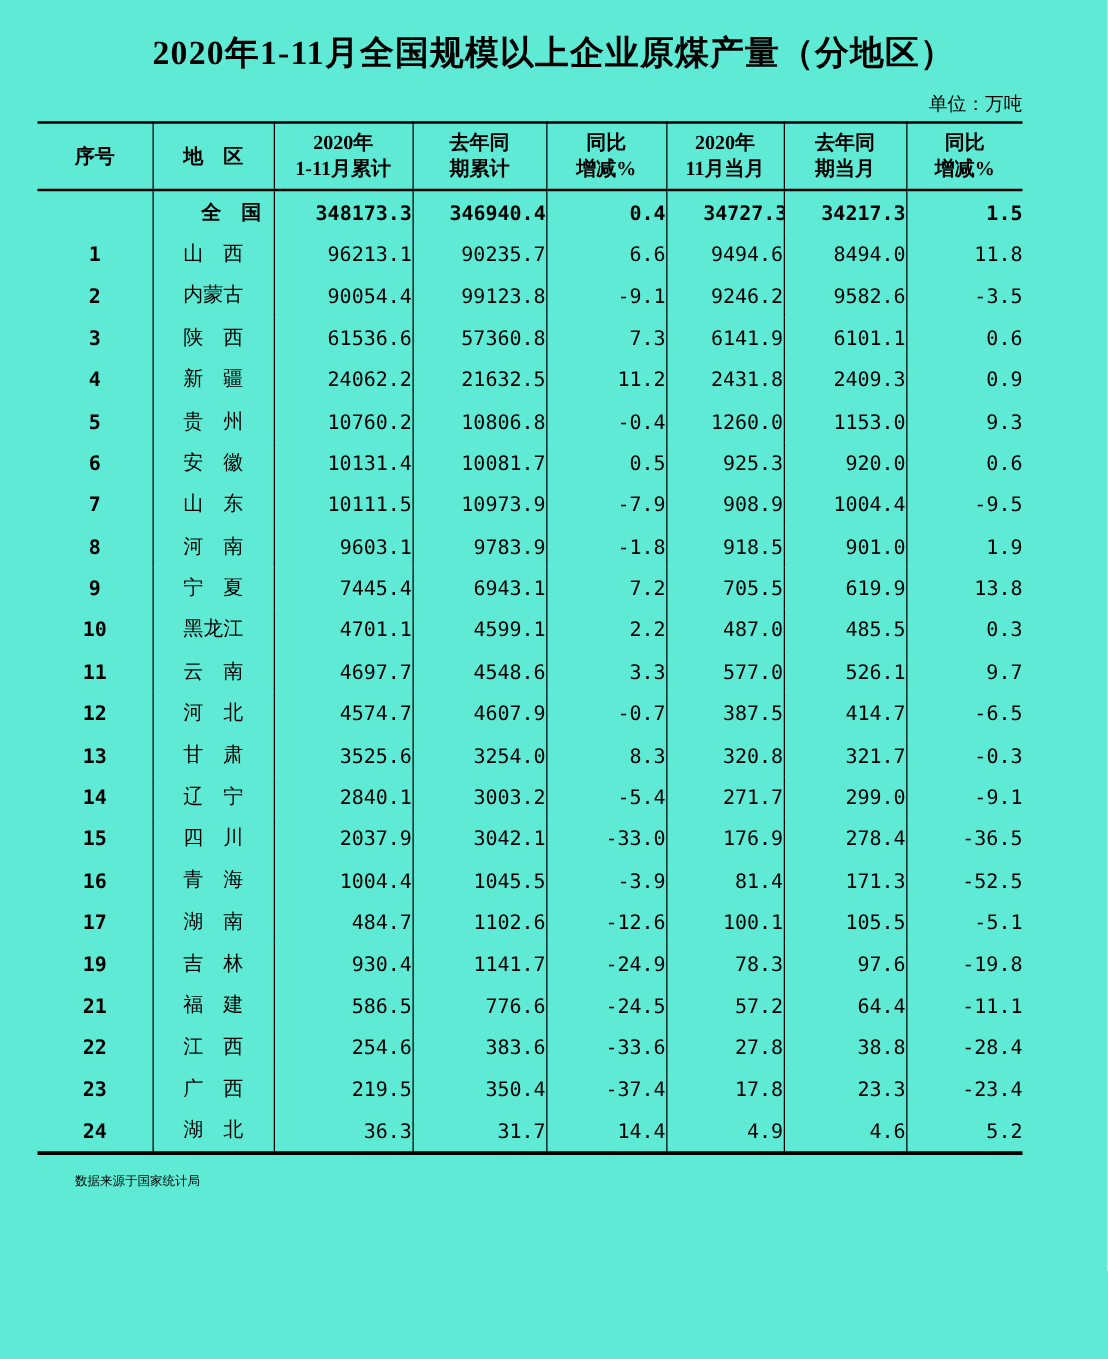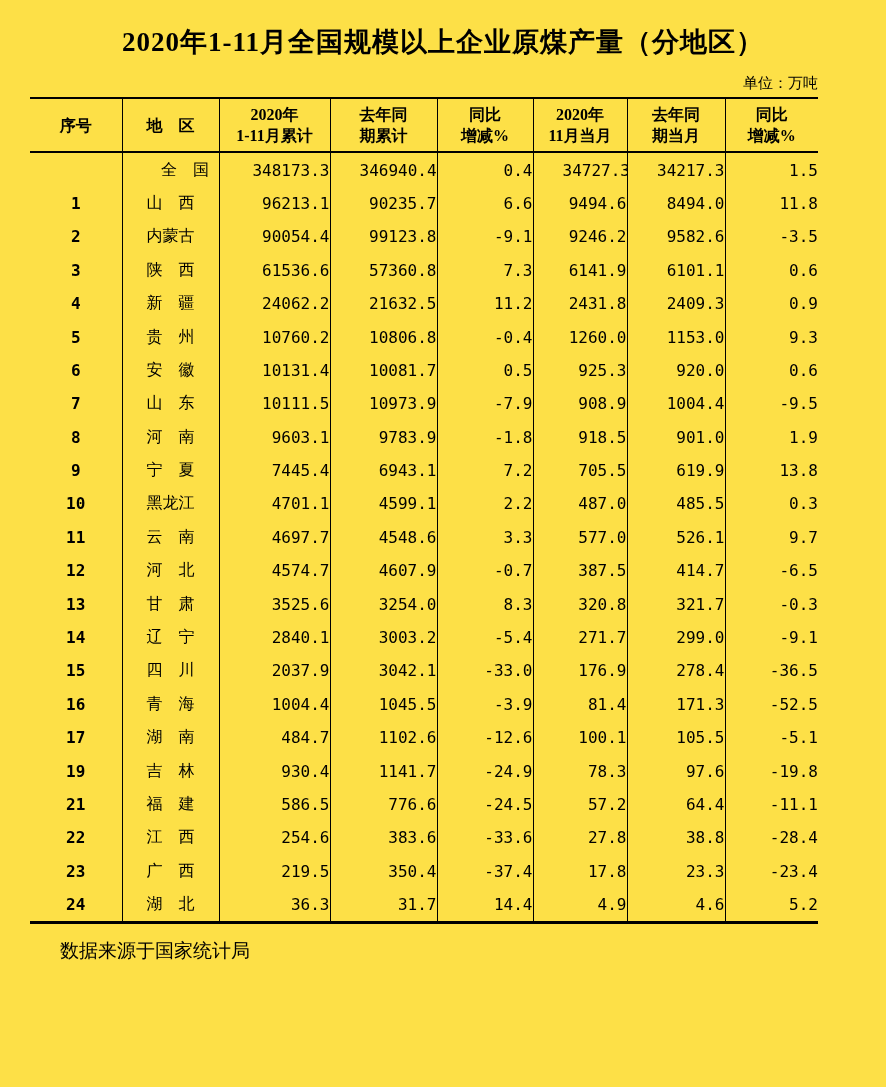--- a/index.html
+++ b/index.html
@@ -6,21 +6,21 @@
     margin: 0;
     padding: 0;
     background: #ffffff;
     color: #000000;
     font-family: "Liberation Serif", "DejaVu Serif", serif;
   }
   .page {
     position: relative;
     width: 886px;
     height: 1087px;
-    background: #fde047;
+    background: #5eead4;
     box-sizing: border-box;
     padding-top: 26px;
     overflow: hidden;
   }
   .title {
     margin: 0;
     font-size: 27px;
     font-weight: bold;
     text-align: center;
     letter-spacing: 1px;
@@ -74,27 +74,27 @@
   td.col-region {
     text-align: center;
   }
   td.num {
     text-align: right;
     padding-right: 6px;
     font-family: "DejaVu Sans Mono", monospace;
     font-size: 15px;
   }
   tr.bold-row td {
-    font-weight: normal;
+    font-weight: bold;
     padding-left: 29px;
   }
   .source {
     margin-top: 14px;
     padding-left: 30px;
-    font-size: 19px;
+    font-size: 10px;
   }
 </style>
 </head>
 <body>
 
 <div class="page">
   <h1 class="title">2020年1-11月全国规模以上企业原煤产量（分地区）</h1>
   <div class="content">
     <div class="unit">单位：万吨</div>
     <table class="data-table">

